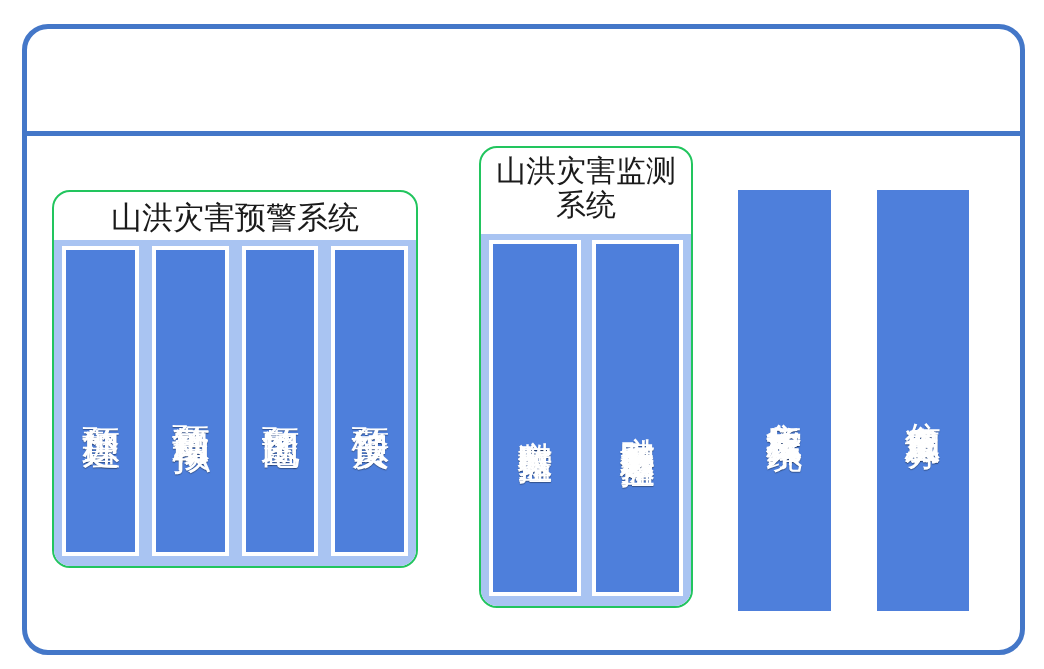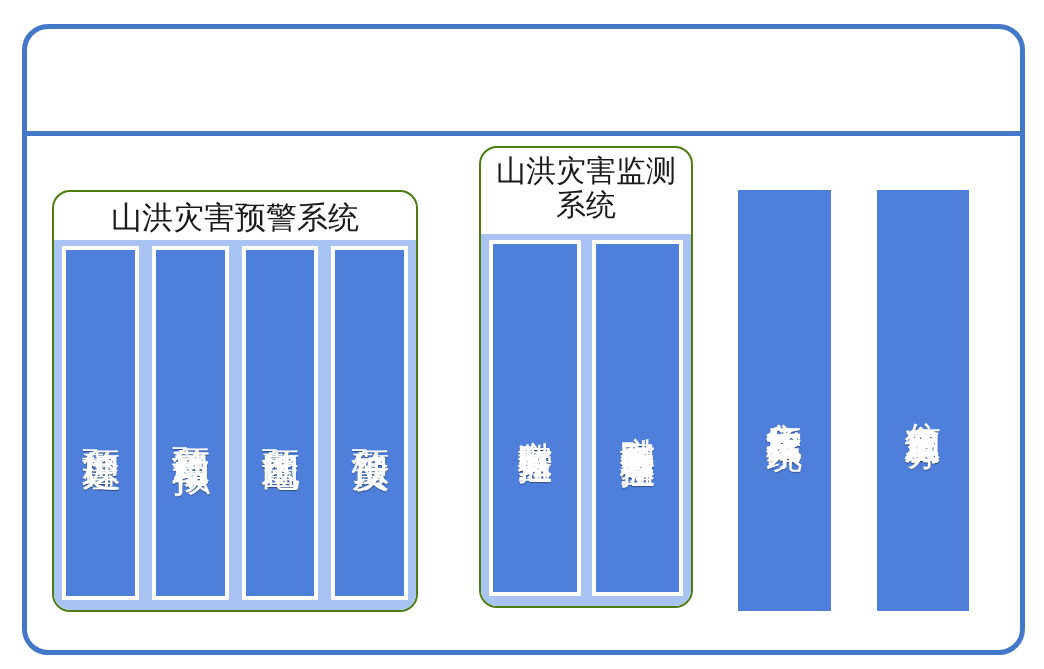--- a/index.html
+++ b/index.html
@@ -27,21 +27,21 @@
     font-family:"DejaVu Sans","Liberation Sans",sans-serif;
     font-weight:400;white-space:nowrap;line-height:1;
   }
   .title-rule{
     position:absolute;left:22px;top:131px;width:1003px;height:5px;
     background:#4477c8;
   }
 
   
   .group{
-    position:absolute;border:2px solid #4d7c0f;border-radius:18px;
+    position:absolute;border:2px solid #22c55e;border-radius:18px;
     background:#ffffff;box-sizing:border-box;overflow:hidden;
   }
   .group-title{
     position:absolute;left:0;right:0;top:0;
     text-align:center;color:#1a1a1a;
     font-family:"DejaVu Serif","Liberation Serif",serif;
     font-weight:400;z-index:4;pointer-events:none;
   }
   .group-fill{
     position:absolute;left:0;right:0;bottom:0;
@@ -60,21 +60,21 @@
   .vbar.plain{border:none;}
   .vtext{
     writing-mode:vertical-rl;text-orientation:upright;
     color:#ffffff;line-height:1.04;letter-spacing:2px;
     font-family:"DejaVu Serif","Liberation Serif",serif;
     text-shadow:0 1px 1px rgba(0,0,0,.35);
     white-space:nowrap;
   }
 
   
-  #groupA{left:52px;top:190px;width:366px;height:422px;}
+  #groupA{left:52px;top:190px;width:366px;height:378px;}
   #groupA .group-title{top:8px;font-size:31px;line-height:1.15;}
   #groupA .group-fill{top:48px;}
   #groupA .bars{top:48px;padding:6px 8px 10px 8px;gap:13px;box-sizing:border-box;}
   #groupA .vbar{flex:1;}
   #groupA .vtext{font-size:38px;}
 
   
   #groupB{left:479px;top:146px;width:214px;height:462px;}
   #groupB .group-title{top:6px;font-size:30px;line-height:1.13;padding:0 6px;}
   #groupB .group-fill{top:86px;}

